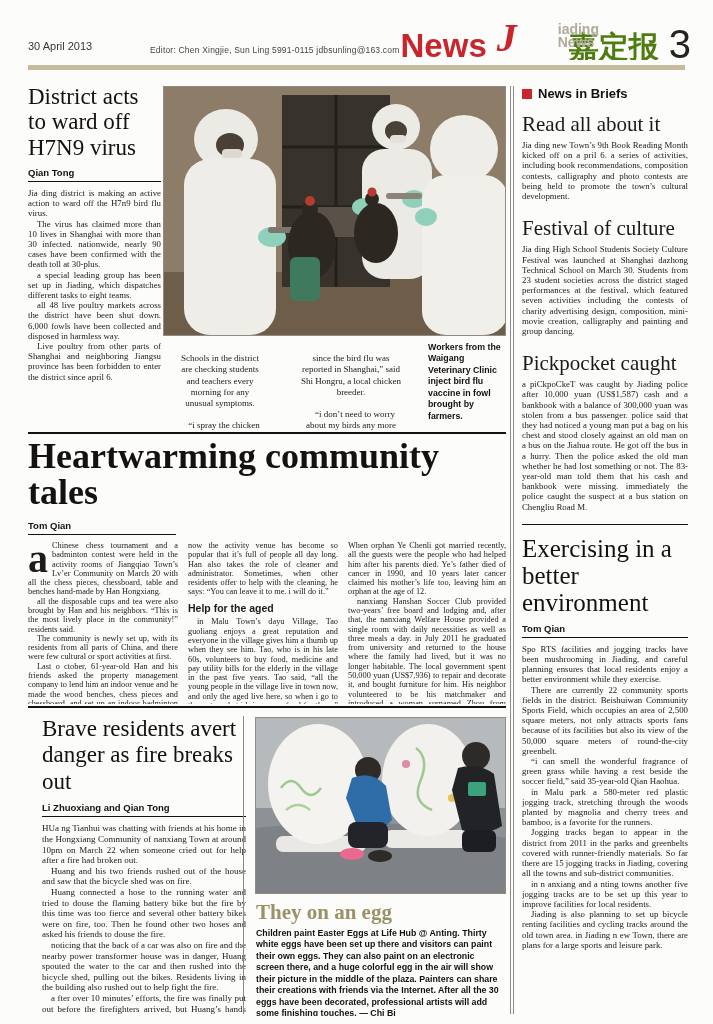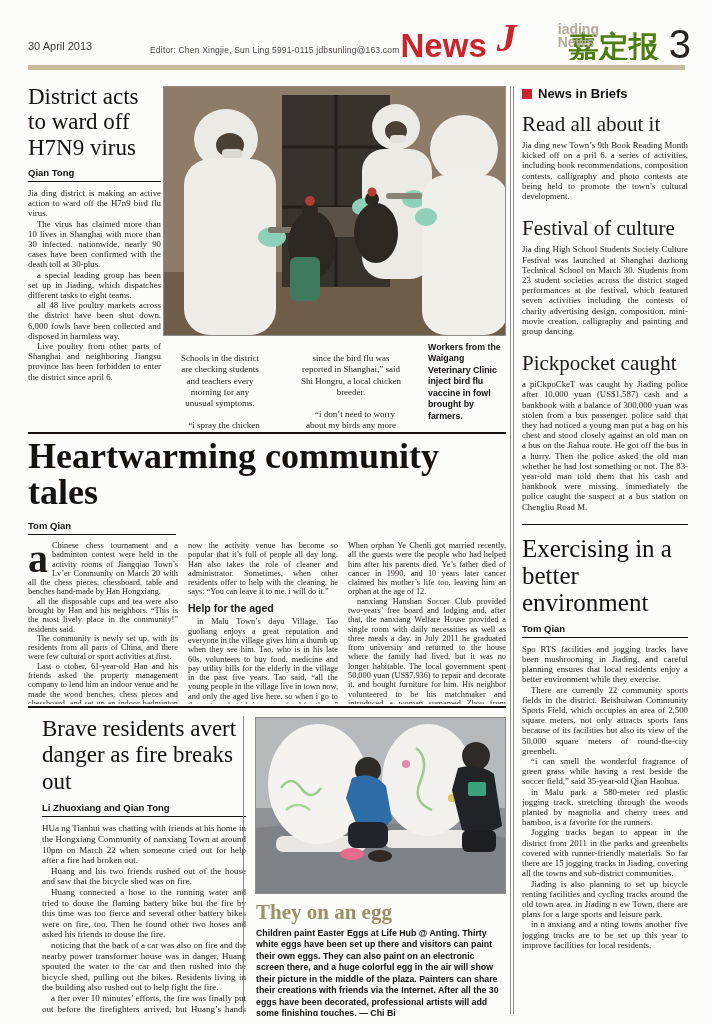--- a/index.html
+++ b/index.html
@@ -164,22 +164,22 @@
 
     <div>
       <div class="headline" style="font-size:25px;line-height:1.08;">Exercising in a better environment</div>
       <div class="byline">Tom Qian</div>
       <div class="body">
         <p>Spo RTS facilities and jogging tracks have been mushrooming in Jiading, and careful planning ensures that local residents enjoy a better environment while they exercise.</p>
         <p>There are currently 22 community sports fields in the district. Beishuiwan Community Sports Field, which occupies an area of 2,500 square meters, not only attracts sports fans because of its facilities but also its view of the 50,000 square meters of round-the-city greenbelt.</p>
         <p>“i can smell the wonderful fragrance of green grass while having a rest beside the soccer field,” said 35-year-old Qian Haohua.</p>
         <p>in Malu park a 580-meter red plastic jogging track, stretching through the woods planted by magnolia and cherry trees and bamboo, is a favorite for the runners.</p>
         <p>Jogging tracks began to appear in the district from 2011 in the parks and greenbelts covered with runner-friendly materials. So far there are 15 jogging tracks in Jiading, covering all the towns and sub-district communities.</p>
+        <p>in n anxiang and a nting towns another five jogging tracks are to be set up this year to improve facilities for local residents.</p>
         <p>Jiading is also planning to set up bicycle renting facilities and cycling tracks around the old town area. in Jiading n ew Town, there are plans for a large sports and leisure park.</p>
-        <p>in n anxiang and a nting towns another five jogging tracks are to be set up this year to improve facilities for local residents.</p>
       </div>
     </div>
   </div>
 
   <div class="abs hrule" style="left:28px;top:432px;width:478px;"></div>
 
   <div class="abs" style="left:28px;top:438px;width:478px;height:266px;">
     <div class="headline" style="font-size:36px;font-weight:bold;line-height:1;">Heartwarming community tales</div>
     <div class="byline" style="width:148px;margin-top:10px;">Tom Qian</div>
     <div style="display:flex;gap:10px;">

